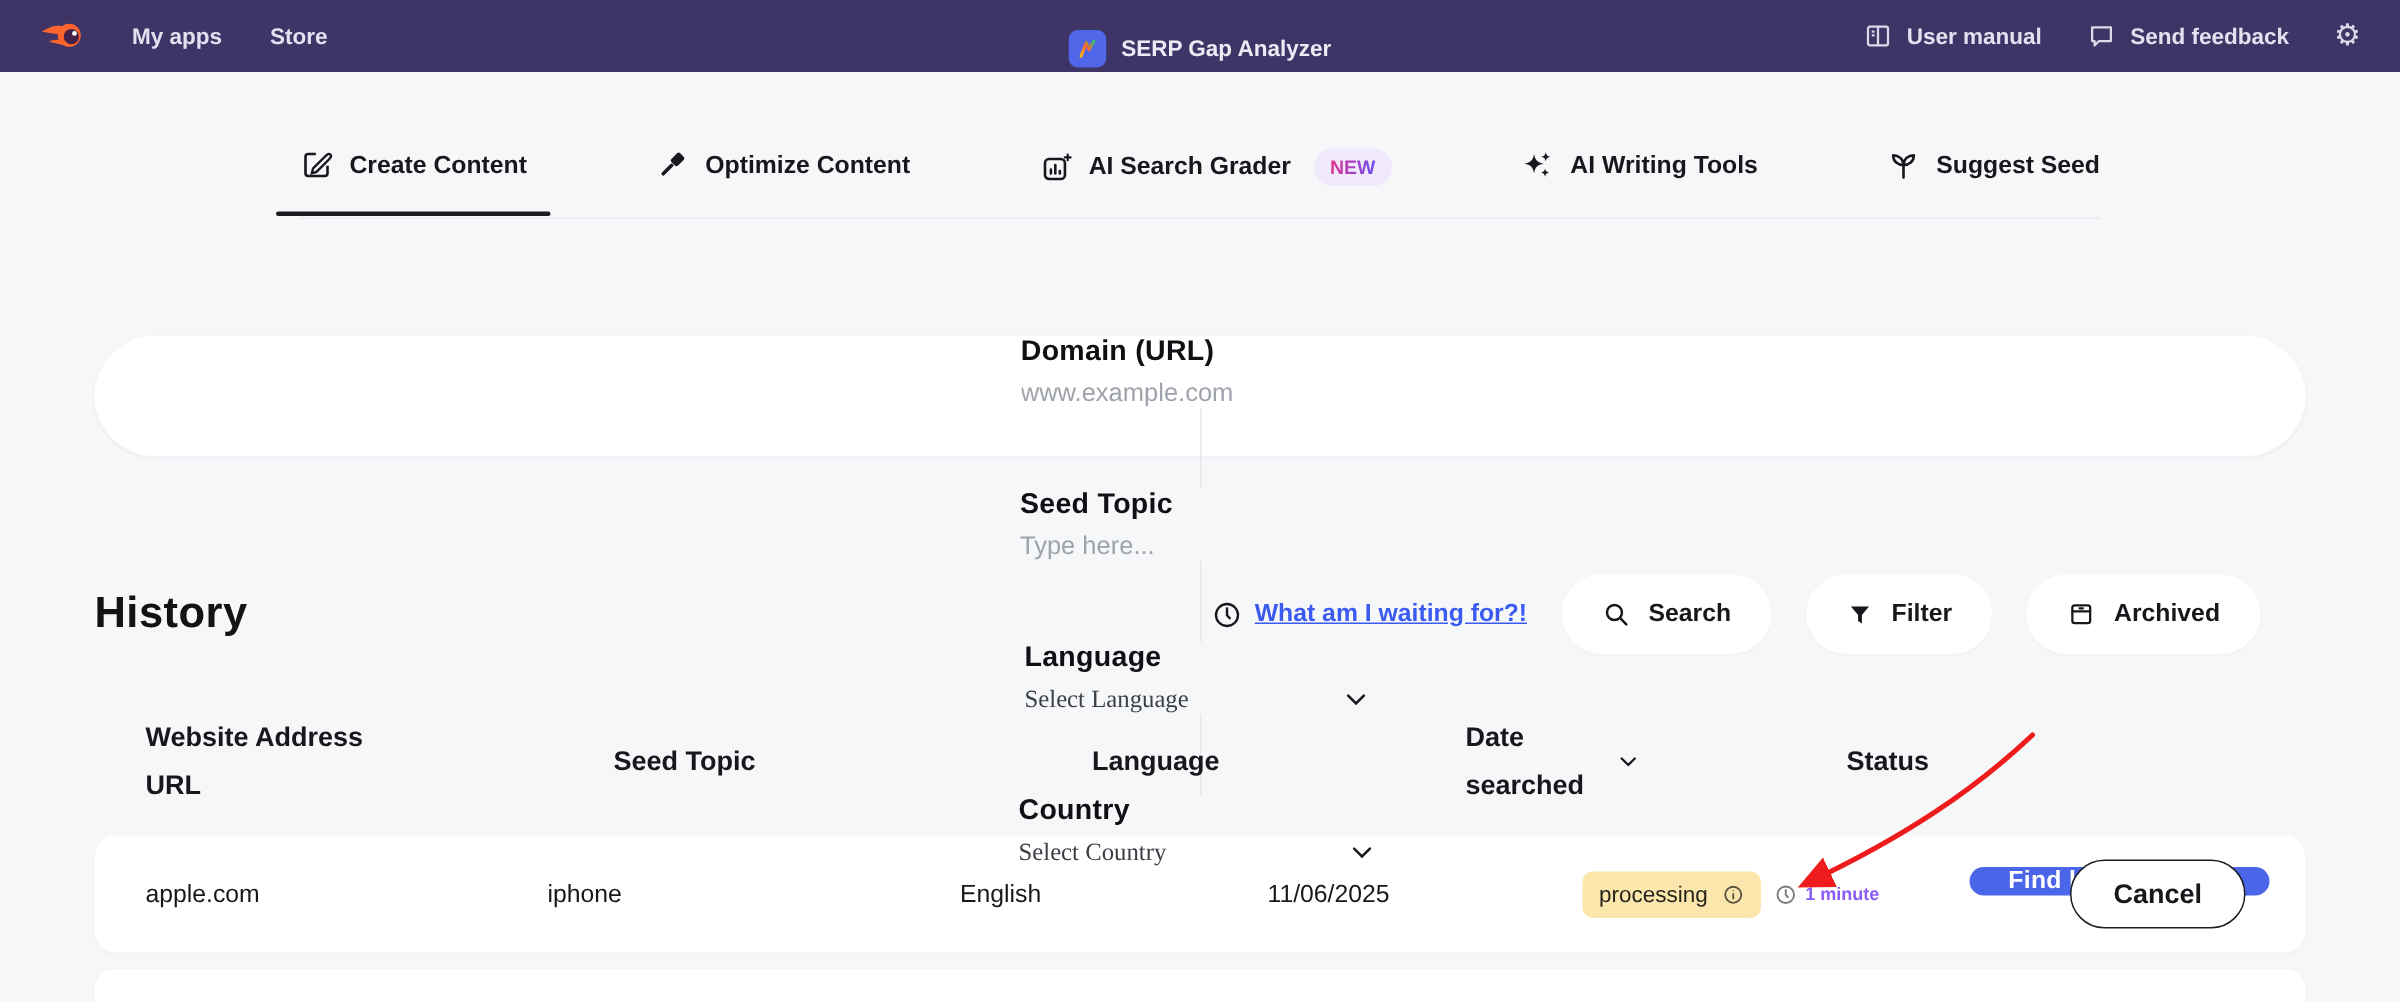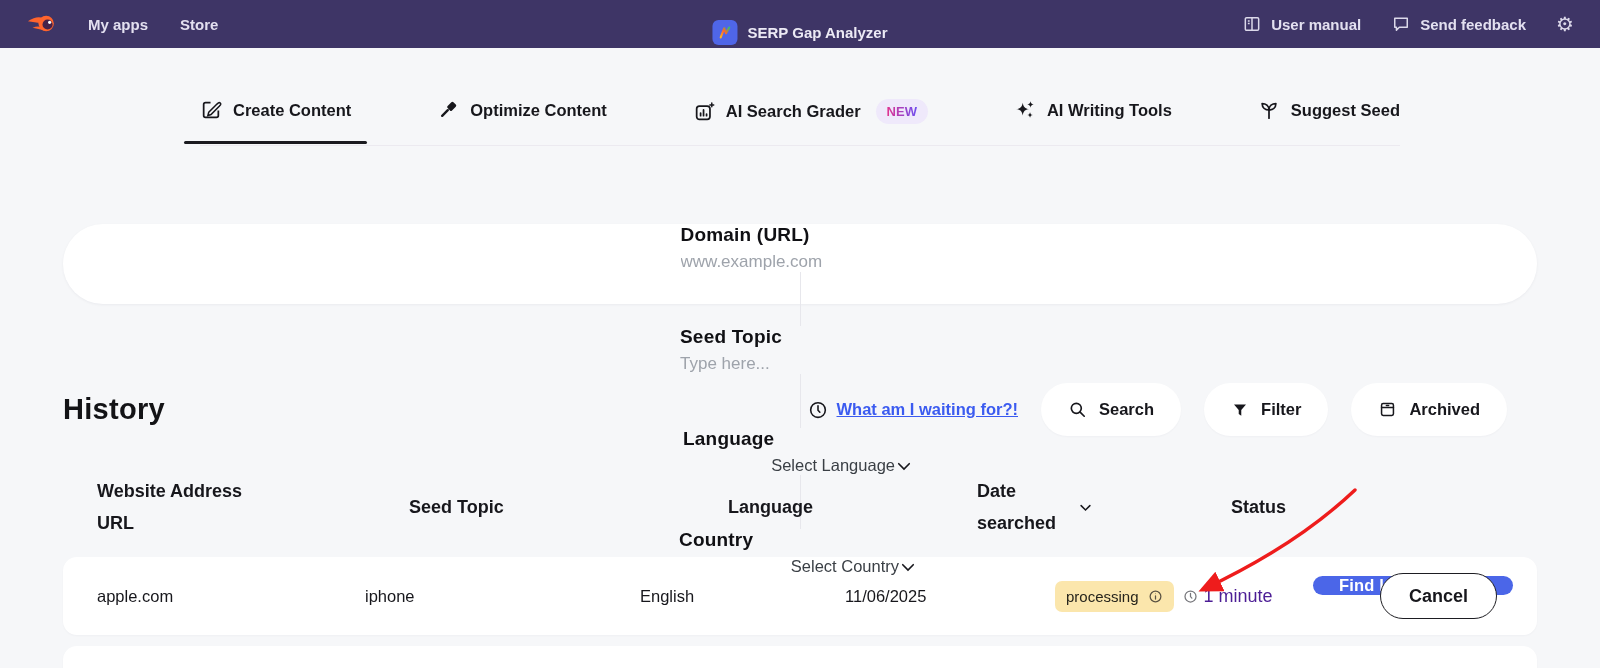--- a/index.html
+++ b/index.html
@@ -54,22 +54,22 @@
   }
   .field { padding-left:34px; display:flex; flex-direction:column; gap:6px; }
   .f1 { width:307px; } .f2 { width:308px; } .f3 { width:302px; } .f4 { width:310px; }
   .field .flabel { font-size:19px; font-weight:700; color:#101014; letter-spacing:.2px; }
   .field input {
     border:none; outline:none; font-size:17px; color:#202124; background:transparent;
     font-family:"Liberation Sans",sans-serif; width:92%;
   }
   .field input::placeholder { color:#9ea3ab; }
   .select-row {
-    display:flex; align-items:center; justify-content:flex-end;
-    padding-right:38px; cursor:pointer;
+    display:flex; align-items:center; justify-content:space-between;
+    padding-right:38px; cursor:pointer;font-family:Liberation Serif, serif;
   }
   .select-row .sval { font-size:16.5px; color:#3a3f45; }
   .vdiv { width:1px; height:54px; background:#e7e7ec; flex:none; }
   .find-btn {
     margin-left:auto; margin-right:24px; height:47px; padding:0 26px; border:none;
     border-radius:24px; background:#4b66e8; color:#fff; font-size:16.5px; font-weight:700;
     display:flex; align-items:center; gap:11px; cursor:pointer;
     font-family:"Liberation Sans",sans-serif; letter-spacing:.2px;text-align:center;
   }
 
@@ -101,21 +101,21 @@
   .th-date .tdt { max-width:86px; line-height:1.75; }
   .trow {
     margin-top:18px; background:#fff; border-radius:14px; height:78px;
     font-size:16.5px; color:#17171c; box-shadow:0 1px 2px rgba(25,25,60,.03);
   }
   .status-cell { display:flex; align-items:center; gap:9px; }
   .status-badge {
     background:#fbe6ac; border-radius:7px; padding:7px 11px; font-size:15px;
     color:#26241c; display:flex; align-items:center; gap:9px;
   }
-  .elapsed { display:flex; align-items:center; gap:6px; color:#4c1d95; font-size:18px; font-weight:400; }
+  .elapsed { display:flex; align-items:center; gap:6px; color:#8b5cf6; font-size:12px; font-weight:700; }
   .cancel-btn {
     justify-self:start; height:46px; padding:0 28px; background:#fff;
     border:1.6px solid #1d1d22; border-radius:23px; font-size:18px; font-weight:600;
     color:#17171c; cursor:pointer; font-family:"Liberation Sans",sans-serif;
   }
   .row-peek {
     width:1474px; margin:11px auto 0; background:#fff; border-radius:14px; height:40px;
     box-shadow:0 1px 2px rgba(25,25,60,.03);
   }
 

